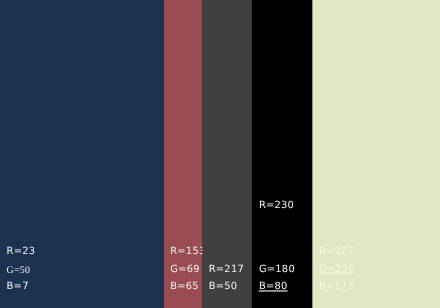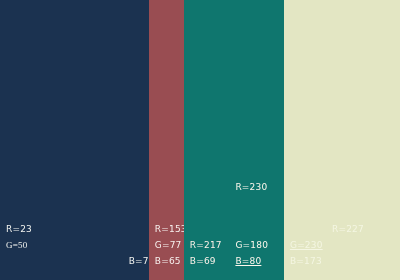--- a/index.html
+++ b/index.html
@@ -45,43 +45,43 @@
   }
 </style>
 </head>
 <body>
 
 <div id="palette">
     <div class="swatch" style="width: 150px; background-color: rgb(27, 50, 80);">
       <div class="labels">
         <div class="label-line" style="color: rgb(242, 243, 239);">R=23</div>
         <div class="label-line" style="color: rgb(242, 243, 239); font-family: Liberation Serif, serif;">G=50</div>
-        <div class="label-line" style="color: rgb(242, 243, 239); text-align: right;">B=7</div>
+        <div class="label-line" style="color: rgb(242, 243, 239);">B=7</div>
       </div>
     </div>
     <div class="swatch" style="width: 35px; background-color: rgb(153, 77, 82);">
       <div class="labels">
         <div class="label-line" style="color: rgb(247, 240, 238);">R=153</div>
-        <div class="label-line" style="color: rgb(247, 240, 238);">G=77</div>
+        <div class="label-line" style="color: rgb(247, 240, 238);">G=69</div>
         <div class="label-line" style="color: rgb(247, 240, 238);">B=65</div>
       </div>
     </div>
-    <div class="swatch" style="width: 46px; background-color: #0f766e;">
+    <div class="swatch" style="width: 46px; background-color: #404040;">
       <div class="labels">
         <div class="label-line" style="color: rgb(251, 242, 233);">R=217</div>
-        <div class="label-line" style="color: rgb(251, 242, 233);">B=69</div>
+        <div class="label-line" style="color: rgb(251, 242, 233);">B=50</div>
       </div>
     </div>
-    <div class="swatch" style="width: 55px; background-color: #0f766e;">
+    <div class="swatch" style="width: 55px; background-color: #000000;">
       <div class="labels">
         <div class="label-line" style="color: rgb(253, 248, 237);">R=230</div>
         <div class="label-line" style="color: rgb(253, 248, 237); margin-top: 42px;">G=180</div>
         <div class="label-line" style="color: rgb(253, 248, 237); text-decoration: underline;">B=80</div>
       </div>
     </div>
     <div class="swatch" style="width: 117px; background-color: rgb(227, 230, 195);">
       <div class="labels">
-        <div class="label-line" style="color: rgb(244, 246, 226); margin-left: 42px;">R=227</div>
+        <div class="label-line" style="color: rgb(244, 246, 226);">R=227</div>
         <div class="label-line" style="color: rgb(244, 246, 226); text-decoration: underline;">G=230</div>
         <div class="label-line" style="color: rgb(244, 246, 226);">B=173</div>
       </div>
     </div>
   </div>
 
 </body></html>

